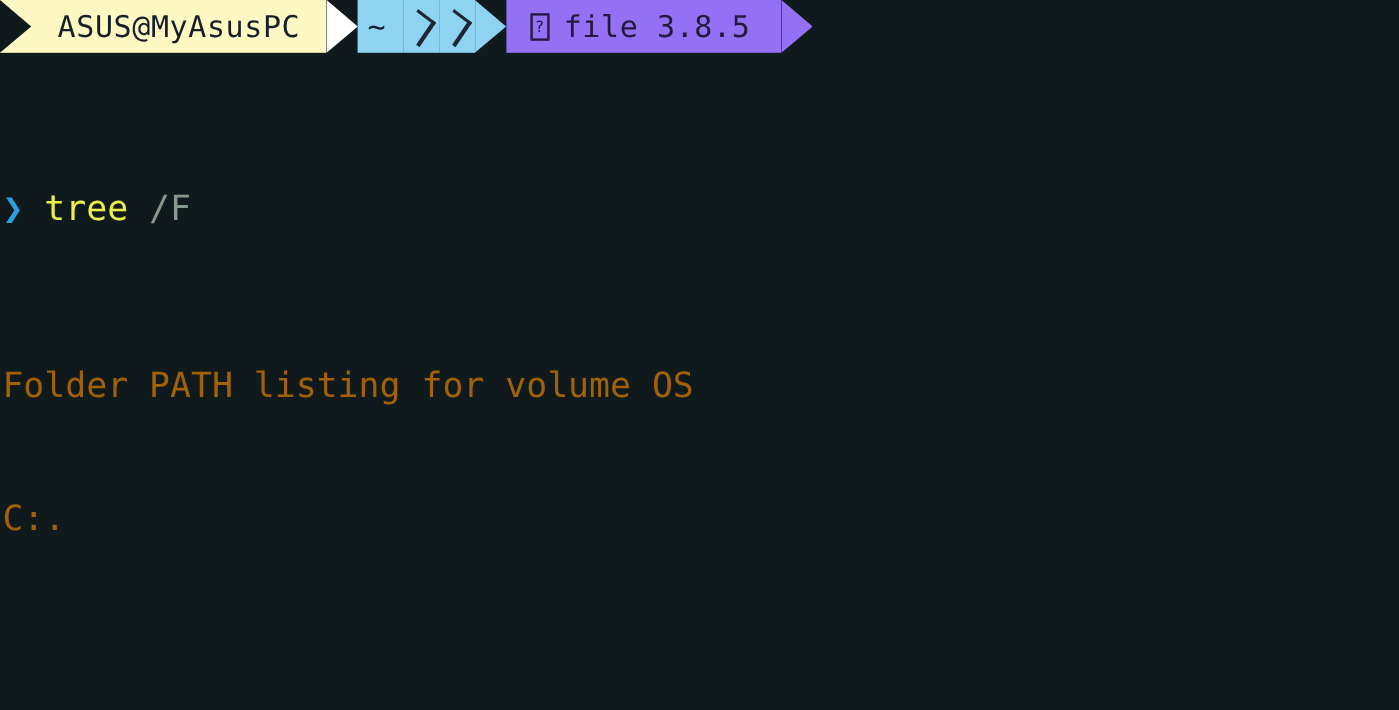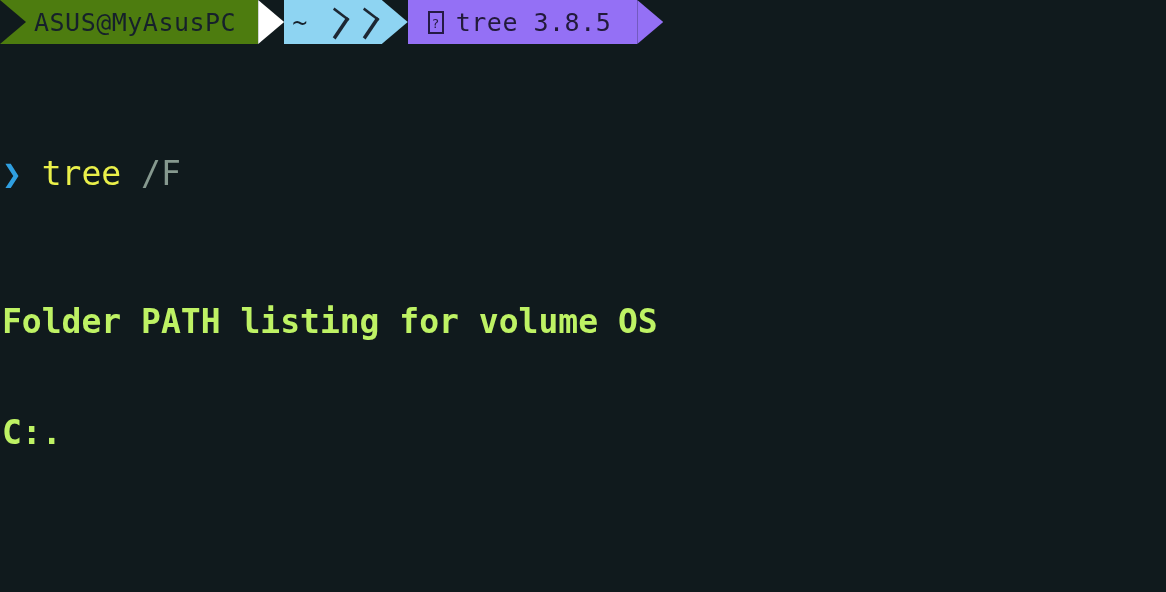--- a/index.html
+++ b/index.html
@@ -30,22 +30,22 @@
     position: relative;
     display: flex;
     align-items: center;
     height: 44px;
     font-size: 25px;
     letter-spacing: 0.5px;
     white-space: pre;
     color: #1b2430;
   }
   .seg-host {
-    background: #4d7c0f;
-    padding-left: 34px;
+    background: #fef9c3;
+    padding-left: 48px;
     padding-right: 22px;
     color: #16202b;
   }
   
   .lead-chevron {
     position: absolute;
     left: 0;
     top: 0;
     width: 26px;
     height: 44px;
@@ -110,35 +110,35 @@
     box-sizing: border-box;
   }
 
   
   .term {
     position: absolute;
     left: 0;
     top: 44px;
     width: 1166px;
     height: 548px;
-    font-size: 33px;
+    font-size: 29px;
     line-height: 37px;
     color: #5f8560;
     white-space: pre;
   }
   .row {
     height: 37px;
     display: block;
     white-space: pre;
   }
   .prompt-row { padding-left: 2px; }
   .chev  { color: #2f9fe0; font-weight: bold; }
   .cmd   { color: #eaf04a; }
   .arg   { color: #86998f; }
-  .out   { color: #bef264; padding-left: 2px; font-weight: bold; }
+  .out   { color: #a16207; padding-left: 2px; }
 </style>
 </head>
 <body>
 
 <div id="screen">
 
   <div class="powerline">
 
     <div class="seg seg-host">
       <span class="lead-chevron"></span>
@@ -150,21 +150,21 @@
       <span>~</span>
     </div>
     <div class="sep"></div>
 
     <div class="sep"></div>
 
     <div class="point point-blue"></div>
 
     <div class="seg seg-env">
       <span class="tofu">?</span>
-      <span>tree 3.8.5</span>
+      <span>file 3.8.5</span>
     </div>
     <div class="point point-purple"></div>
 
     <div class="bar-tail"></div>
   </div>
 
   <div class="term">
 
     <div class="row prompt-row"><span class="chev">❯</span><span> </span><span class="cmd">tree</span><span> </span><span class="arg">/F</span></div>
 

